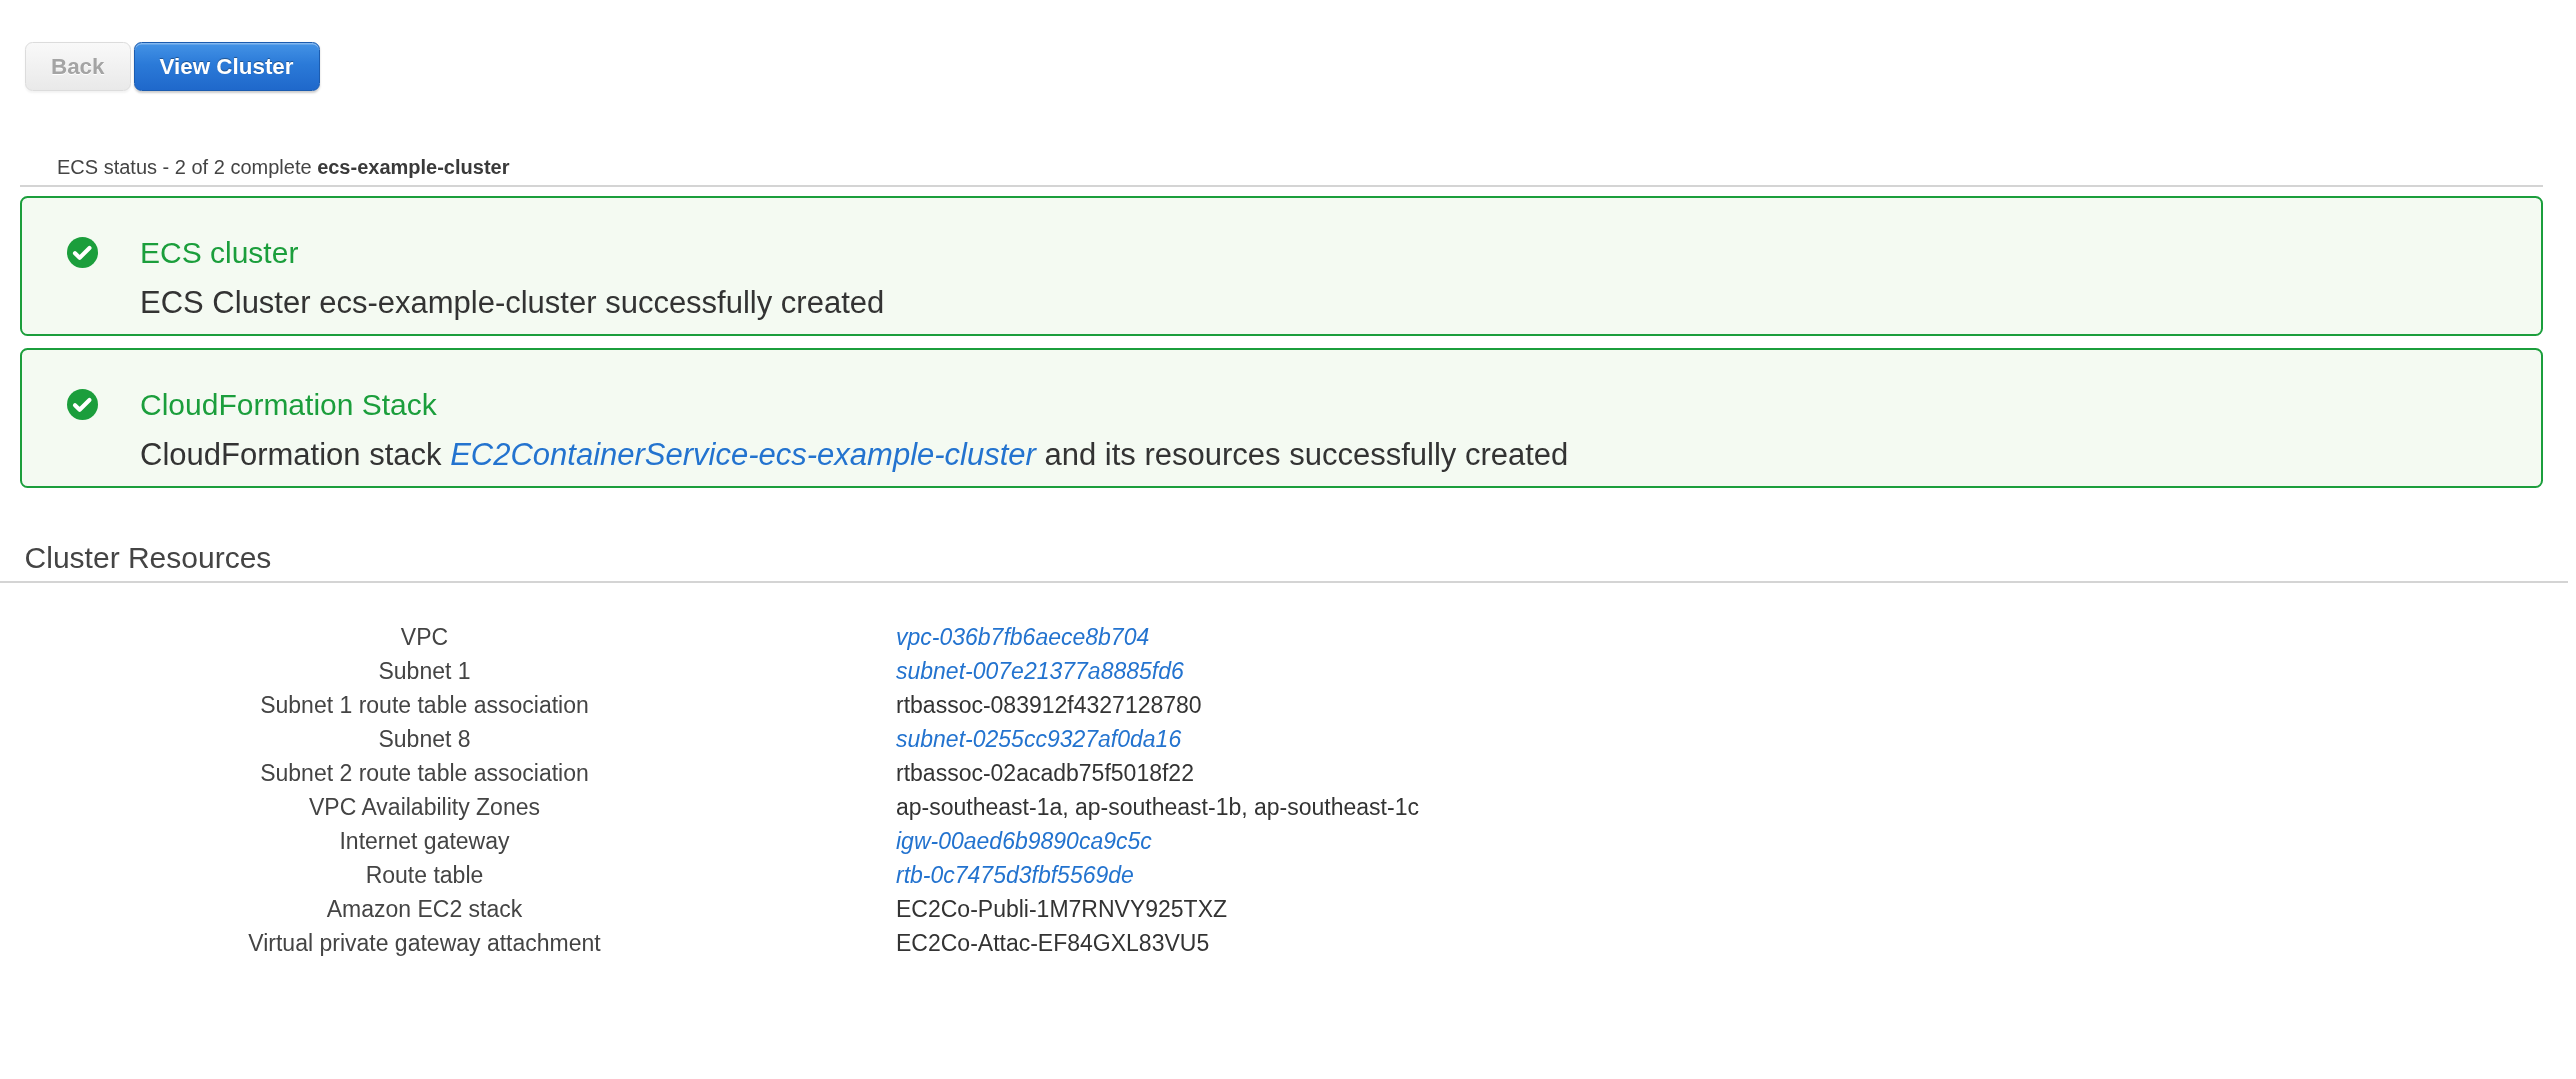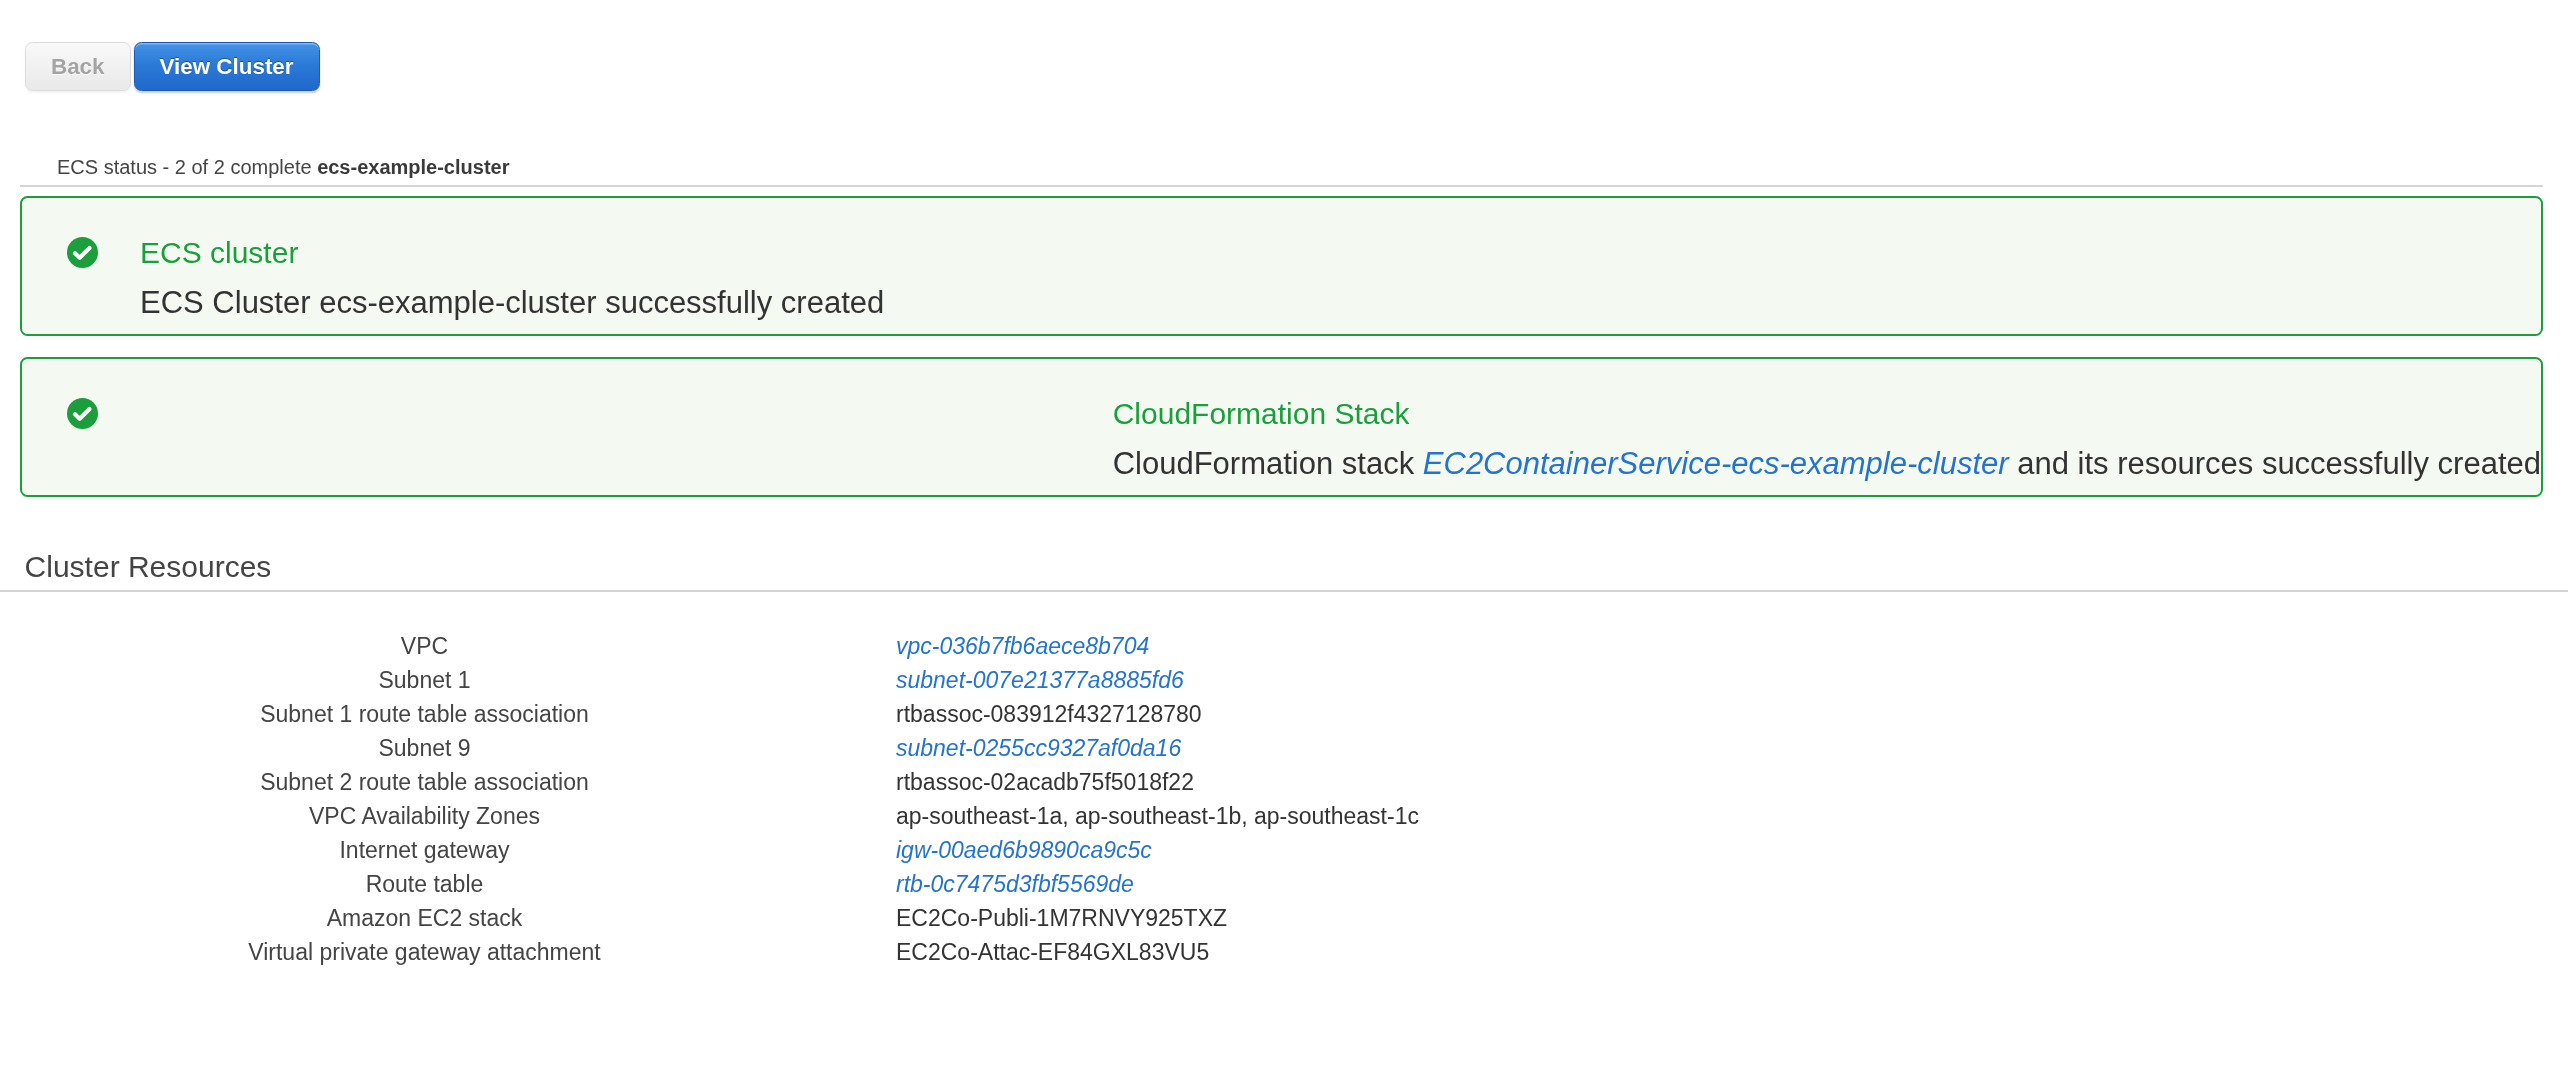--- a/index.html
+++ b/index.html
@@ -44,21 +44,21 @@
   .divider{border:none;border-top:2.2px solid var(--divider);margin:0;}
   .divider-1{margin:7.5px 0 0 20px;width:2523px;}
   .divider-2{margin:8.2px 0 0 0;width:2568px;}
   .status-box{
     margin:9.7px 0 0 20px;width:2523px;height:140px;
     background:var(--green-bg);
     border:2.2px solid var(--green);border-radius:7.5px;
     display:flex;align-items:flex-start;
     padding:37px 0 0 45px;
   }
-  .status-box + .status-box{margin-top:21px;justify-content:space-between;}
+  .status-box + .status-box{margin-top:12px;}
   .status-icon{width:31px;height:31px;flex:0 0 31px;margin-top:2.2px;}
   .status-text{margin-left:42px;}
   .status-title{
     font-size:30px;line-height:1;color:var(--green);
     font-weight:400;margin:3px 0 0 0;
   }
   .status-desc{font-size:31px;line-height:1.2;color:var(--text-dark);margin-top:15.7px;}
   a{color:var(--link);text-decoration:none;cursor:pointer;font-style:italic;}
   .resources-heading{
     margin:55px 0 0 24.6px;font-size:30px;font-weight:400;
@@ -133,21 +133,21 @@
 
   <div class="resource-row">
     <div class="resource-label">Subnet 1 route table association</div>
     <div class="resource-value">
       
       <span>rtbassoc-083912f4327128780</span>
     </div>
   </div>
 
   <div class="resource-row">
-    <div class="resource-label">Subnet 9</div>
+    <div class="resource-label">Subnet 8</div>
     <div class="resource-value">
       <a>subnet-0255cc9327af0da16</a>
       
     </div>
   </div>
 
   <div class="resource-row">
     <div class="resource-label">Subnet 2 route table association</div>
     <div class="resource-value">
       

